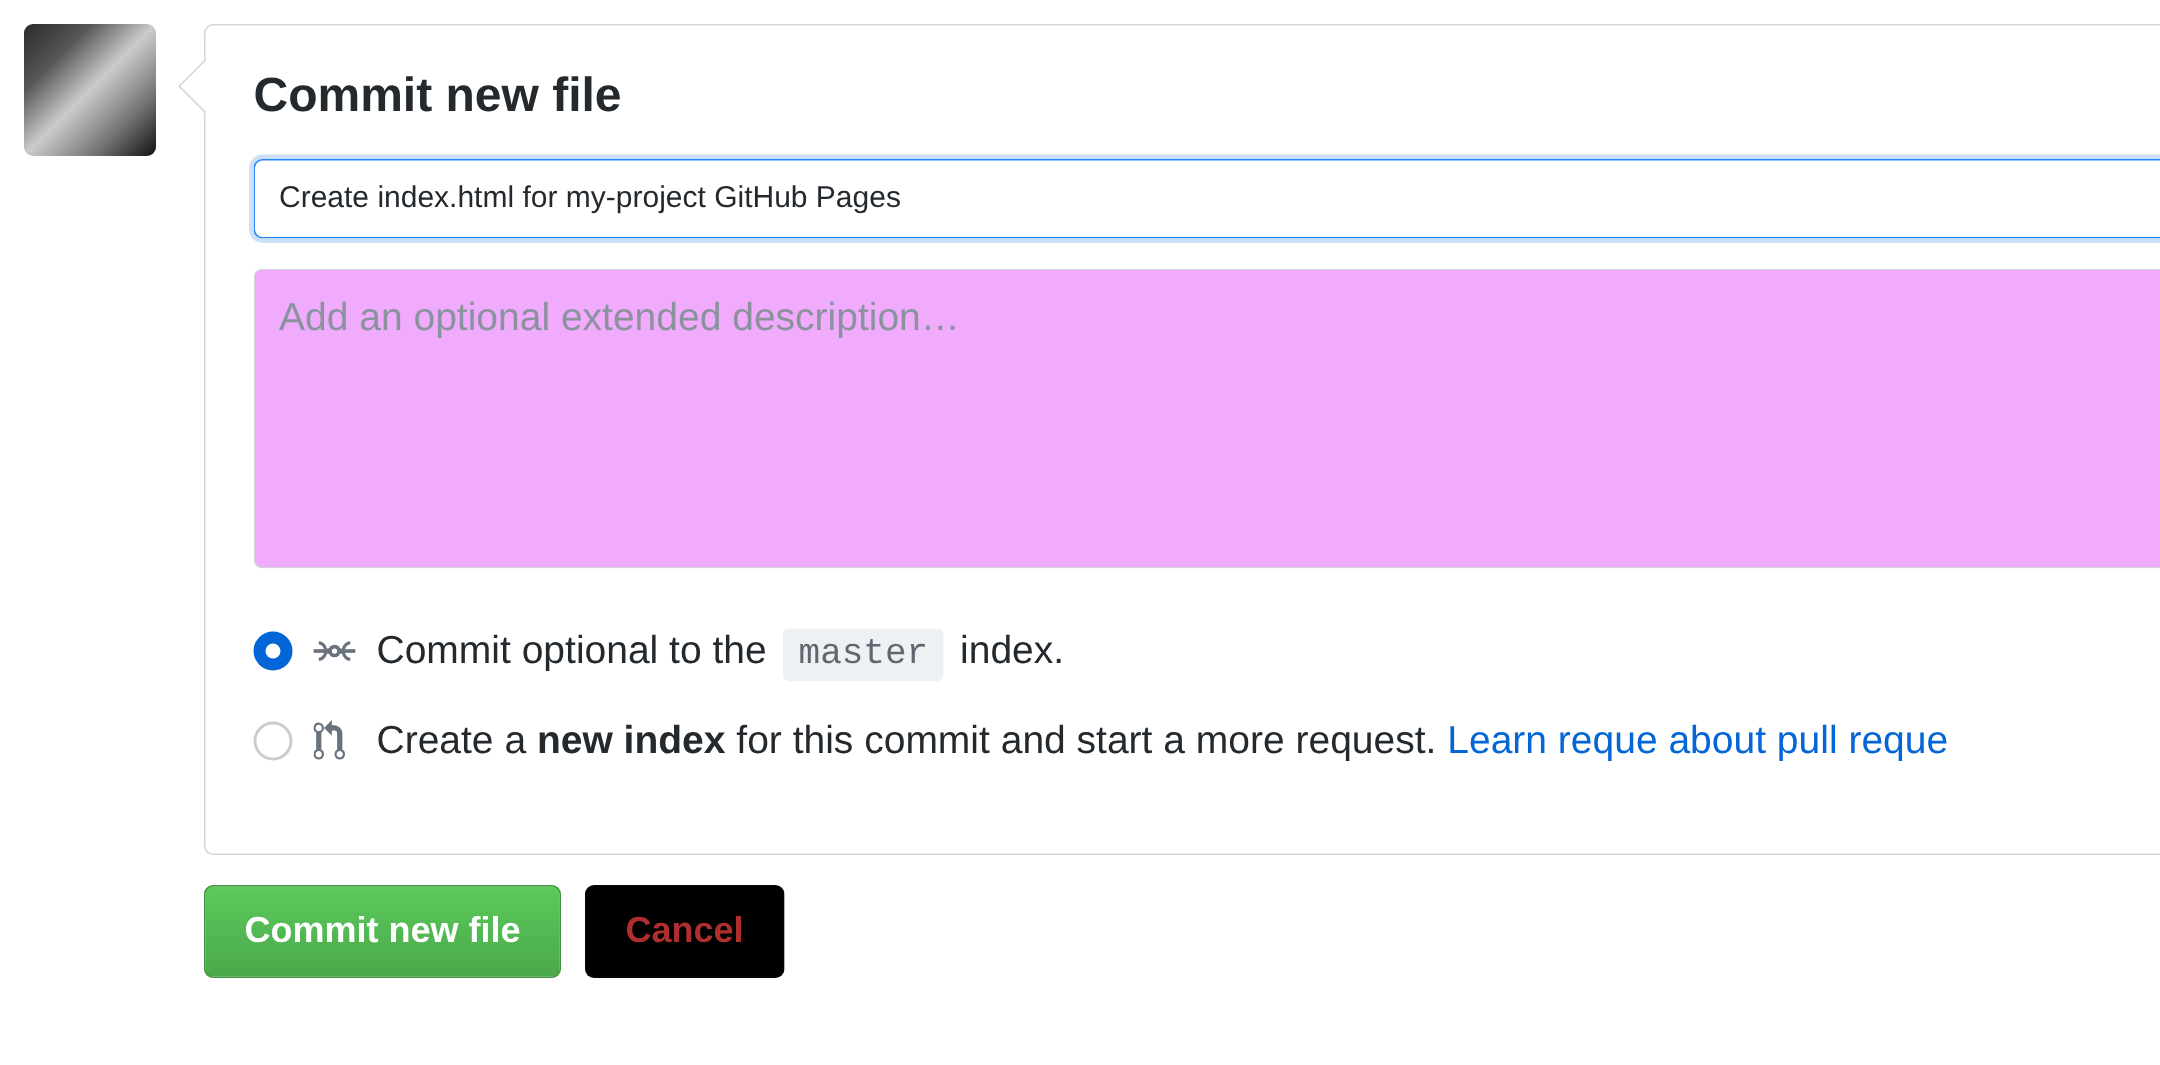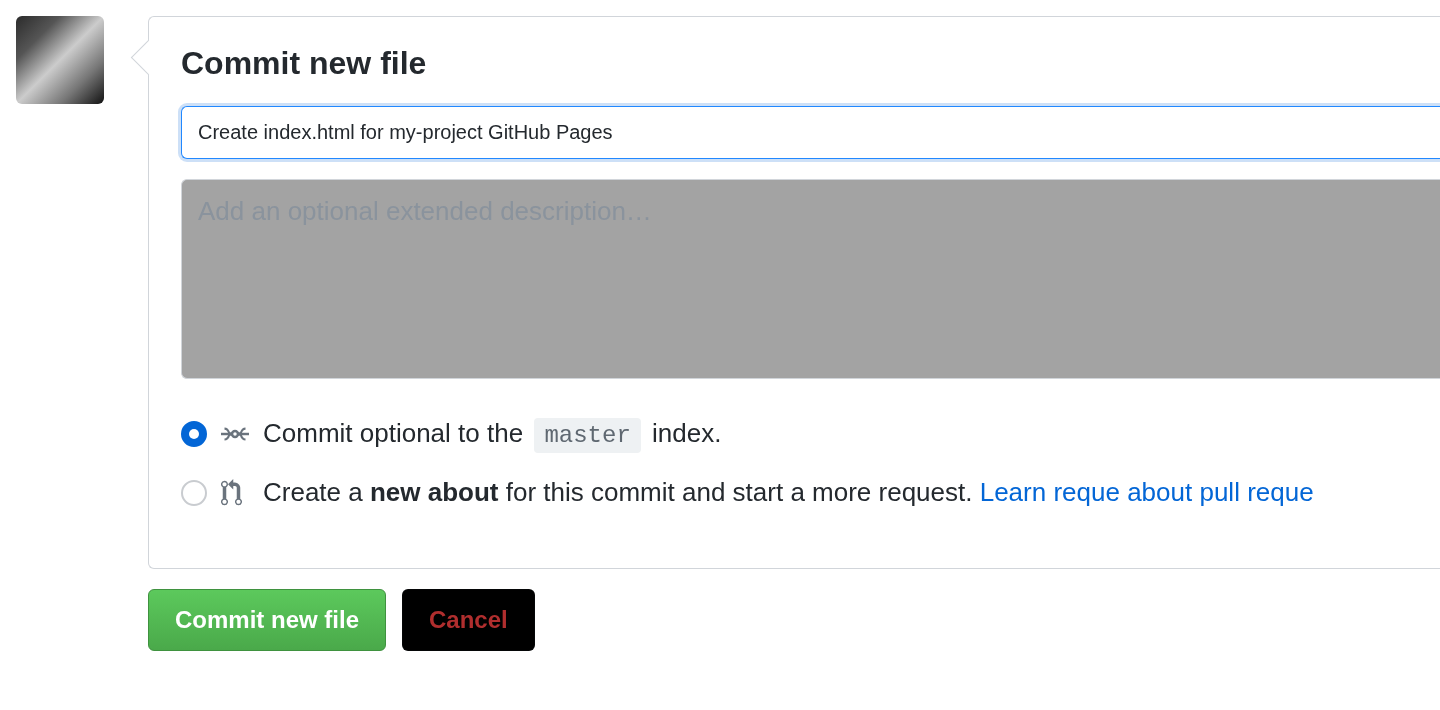--- a/index.html
+++ b/index.html
@@ -16,21 +16,21 @@
   }
   .avatar {
     width: 88px;
     height: 88px;
     border-radius: 6px;
     background: linear-gradient(135deg,#2b2b2b 0%,#555 25%,#ccc 50%,#777 75%,#111 100%);
     flex-shrink: 0;
   }
   .panel-col {
     flex: 1;
-    margin-left: 44px;
+    margin-left: 32px;
     position: relative;
   }
   .panel {
     border: 1px solid #d1d5da;
     border-right: none;
     border-radius: 6px 0 0 6px;
     padding: 28px 0 32px 32px;
     background: #fff;
     position: relative;
   }
@@ -65,21 +65,21 @@
   }
   .desc-input {
     width: 100%;
     font-size: 26px;
     margin-top: 20px;
     padding: 16px;
     height: 200px;
     border: 1px solid #d1d5da;
     border-right: none;
     border-radius: 6px 0 0 6px;
-    background: #a3a3a3;
+    background: #f0abfc;
     resize: none;
     outline: none;
     color: #24292e;
     font-family: inherit;
   }
   .desc-input::placeholder { color: #8a939d; }
   .options {
     margin-top: 36px;
   }
   .opt {
@@ -186,21 +186,21 @@
             <span>index.</span>
           </span>
         </label>
 
         <label class="opt">
           <span class="radio"></span>
           <svg class="ico" viewBox="0 0 16 16">
             <path d="M11 11.28V5c-.03-.78-.34-1.47-.94-2.06C9.46 2.35 8.78 2.03 8 2H7V0L4 3l3 3V4h1c.27.02.48.11.69.31.21.2.3.42.31.69v6.28A1.993 1.993 0 0 0 10 15a1.993 1.993 0 0 0 1-3.72zm-1 2.92c-.66 0-1.2-.55-1.2-1.2 0-.65.55-1.2 1.2-1.2.65 0 1.2.55 1.2 1.2 0 .65-.55 1.2-1.2 1.2zM4 3c0-1.11-.89-2-2-2a1.993 1.993 0 0 0-1 3.72v6.56A1.993 1.993 0 0 0 2 15a1.993 1.993 0 0 0 1-3.72V4.72c.59-.34 1-.98 1-1.72zm-.8 10c0 .66-.55 1.2-1.2 1.2-.65 0-1.2-.55-1.2-1.2 0-.65.55-1.2 1.2-1.2.65 0 1.2.55 1.2 1.2zM2 4.2C1.34 4.2.8 3.65.8 3c0-.65.55-1.2 1.2-1.2.65 0 1.2.55 1.2 1.2 0 .65-.55 1.2-1.2 1.2z"></path>
           </svg>
           <span class="opt-text nowrap">
-            <span>Create a </span><span class="bold">new about</span><span> for this commit and start a more request. </span><a href="#" class="link">Learn reque about pull reque</a>
+            <span>Create a </span><span class="bold">new index</span><span> for this commit and start a more request. </span><a href="#" class="link">Learn reque about pull reque</a>
           </span>
         </label>
 
       </div>
     </div>
 
     <div class="actions">
       <button class="btn btn-primary">Commit new file</button>
       <button class="btn btn-secondary">Cancel</button>
     </div>

